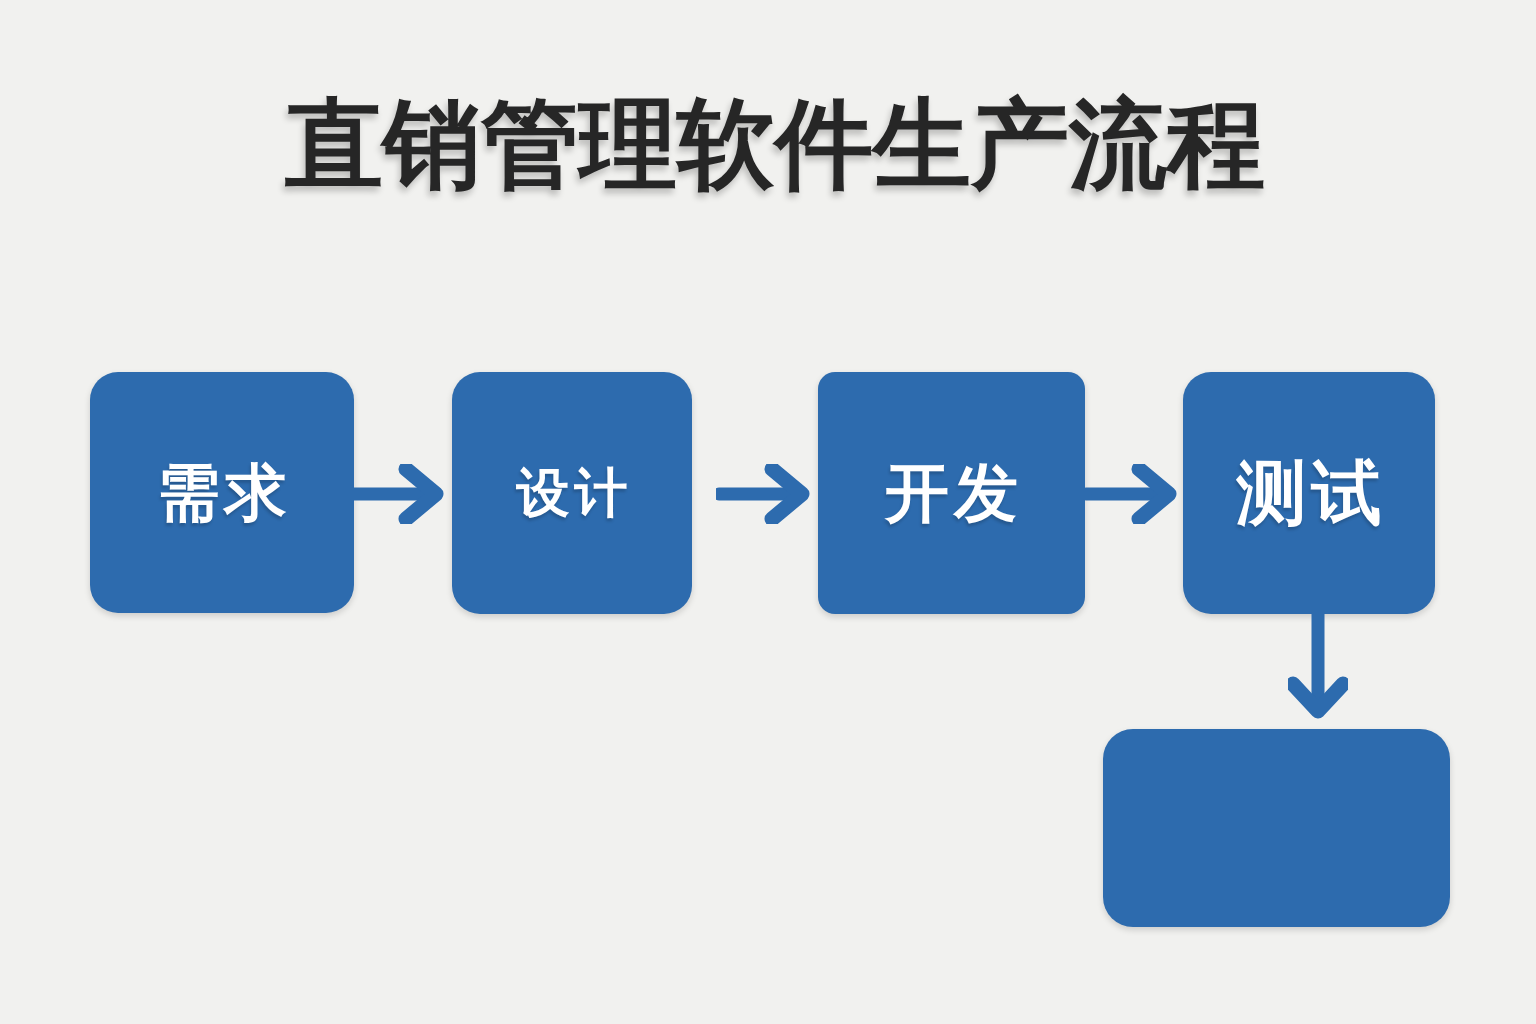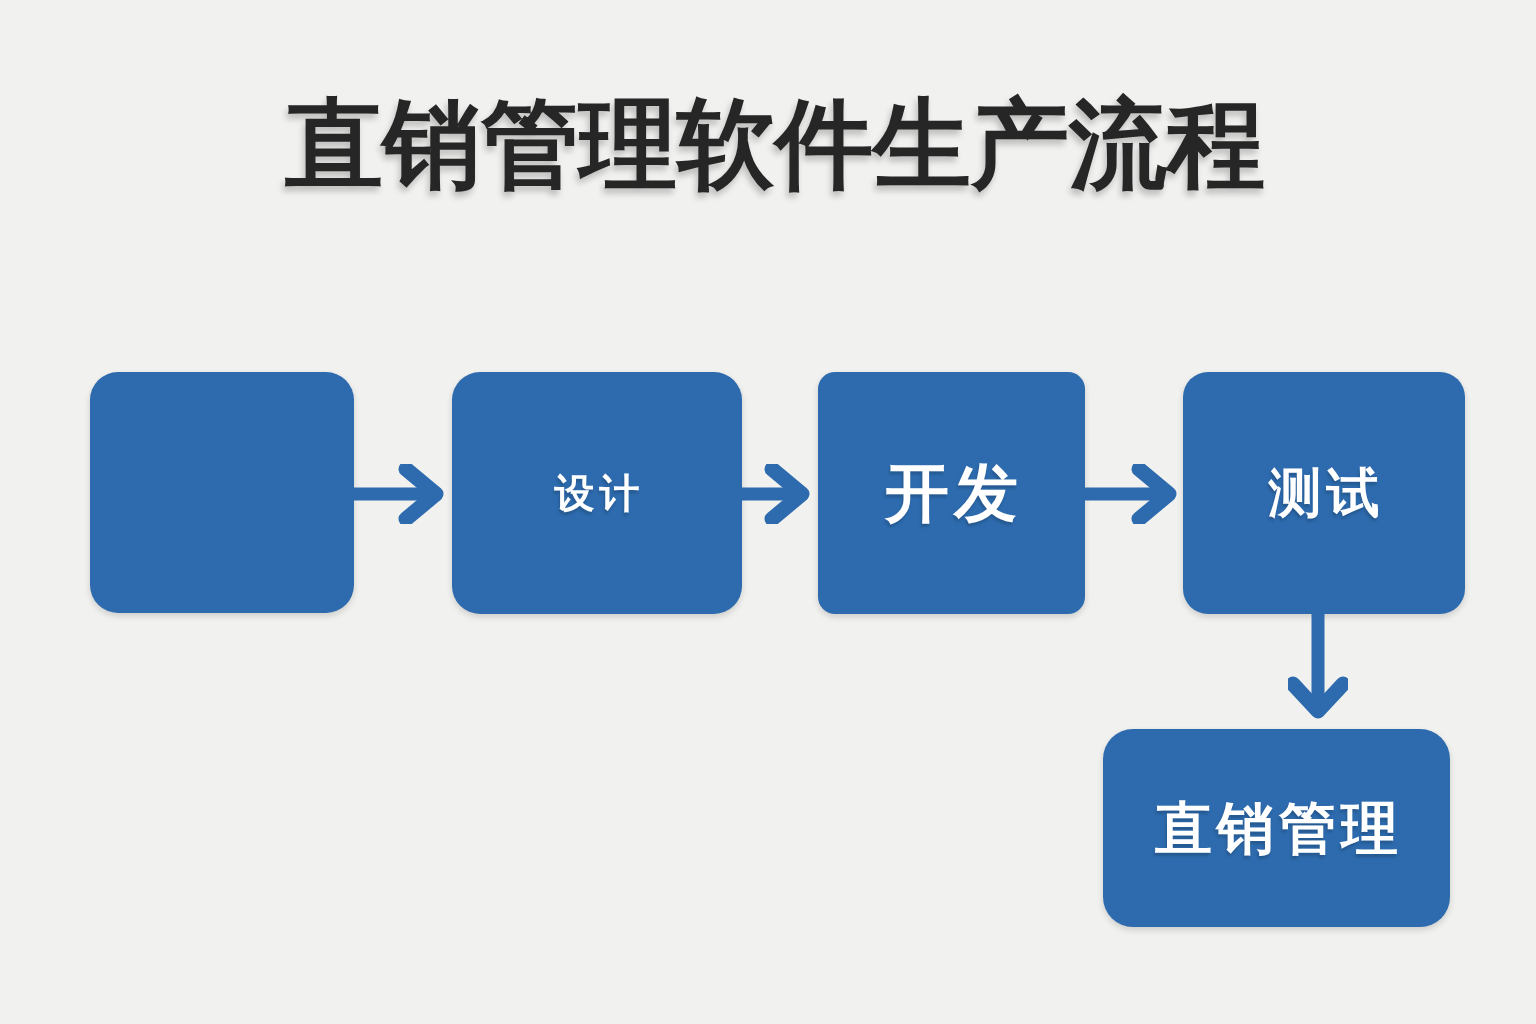--- a/index.html
+++ b/index.html
@@ -26,23 +26,23 @@
     display: flex; flex-direction: column;
     align-items: center; justify-content: center;
     color: var(--box-text-color, #ffffff);
     font-weight: 900;
     box-shadow: 0 3px 6px rgba(0,0,0,0.15);
     text-shadow: -1px 3px 3px rgba(0,0,0,0.18);
   }
   .box .line { display: block; text-align: center; letter-spacing: 5px; text-indent: 5px; white-space: nowrap; }
 
   #box-1 { left:  90px; top: 372px; width: 264px; height: 241px; font-size: 62px; line-height: 77px; }
-  #box-2 { left: 452px; top: 372px; width: 290px; height: 242px; font-size: 40px; line-height: 70px; }
+  #box-2 { left: 452px; top: 372px; width: 240px; height: 242px; font-size: 53px; line-height: 70px; }
   #box-3 { left: 818px; top: 372px; width: 267px; height: 242px; font-size: 64px; line-height: 70px; border-radius: 17px; }
-  #box-4 { left:1183px; top: 372px; width: 282px; height: 242px; font-size: 53px; line-height: 70px; border-radius: 25px; }
+  #box-4 { left:1183px; top: 372px; width: 252px; height: 242px; font-size: 70px; line-height: 70px; }
   #box-5 { left:1103px; top: 729px; width: 347px; height: 198px; font-size: 57px; line-height: 71px; border-radius: 30px; }
 
   .arrow { position: absolute; }
   .arrow path {
     stroke: var(--arrow-color, #2d6bae);
     fill: none;
     stroke-linecap: round; stroke-linejoin: round;
   }
   .arrow .shaft { stroke-width: 13px; }
   .arrow .head  { stroke-width: 15px; }
@@ -53,20 +53,21 @@
   #arrow-4 { left: 1288px; top: 612px; }
 </style>
 </head>
 <body>
 
 <div class="stage">
 
   <h1 class="title">直销管理软件生产流程</h1>
 
   <div class="box" id="box-1">
+    <span class="line">需求</span>
   </div>
 
   <svg class="arrow" id="arrow-1" width="95" height="60" viewBox="0 0 95 60">
     <path class="shaft" d="M3 30 H85"></path>
     <path class="head" d="M56 5 L86 30 L56 55"></path>
   </svg>
 
   <div class="box" id="box-2">
     <span class="line">设计</span>
   </div>
@@ -88,16 +89,15 @@
   <div class="box" id="box-4">
     <span class="line">测试</span>
   </div>
 
   <svg class="arrow" id="arrow-4" width="60" height="108" viewBox="0 0 60 108">
     <path class="shaft" d="M30 2 V98"></path>
     <path class="head" d="M5 72 L30 99 L55 72"></path>
   </svg>
 
   <div class="box" id="box-5">
-    <span class="line">直销管理</span>
   </div>
 
 </div>
 
 </body></html>

